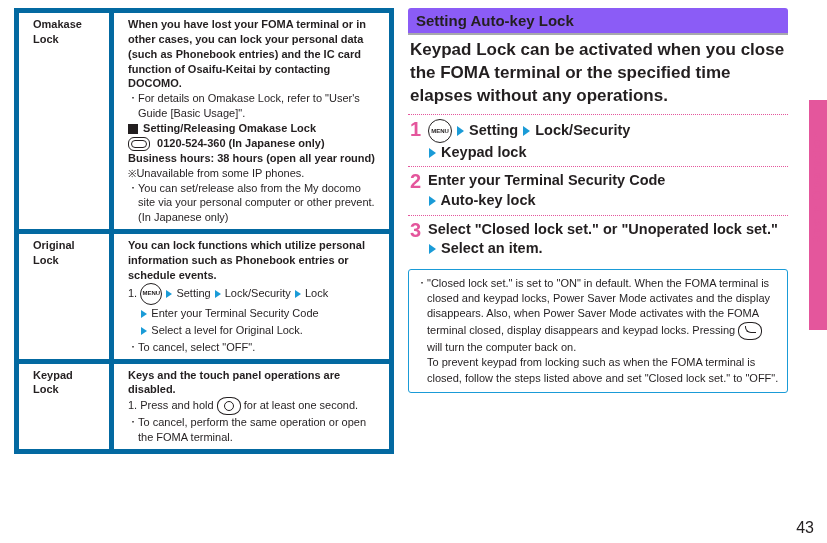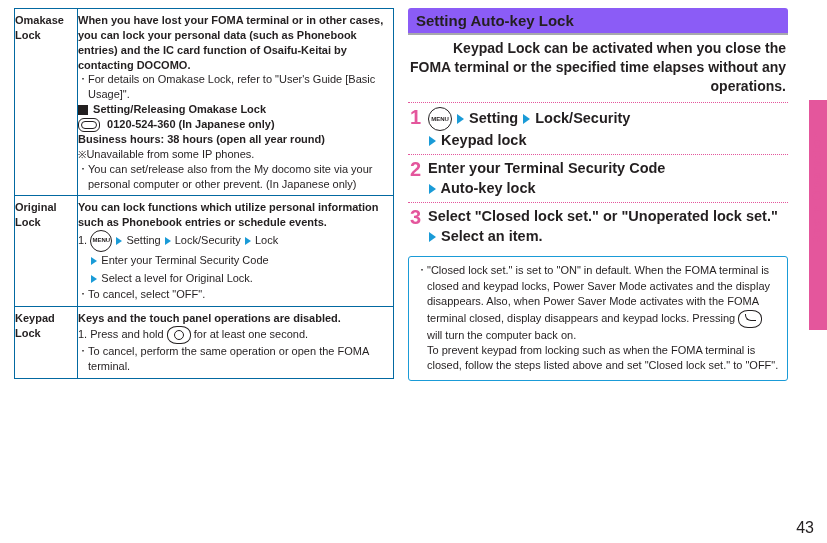--- a/index.html
+++ b/index.html
@@ -18,23 +18,23 @@
     gap: 14px;
   }
   .col {
     width: 380px;
   }
   table.lock-table {
     border-collapse: collapse;
     width: 100%;
   }
   table.lock-table td {
-    border: 1px solid #0369a1;
+    border: 5px solid #0369a1;
     vertical-align: top;
-    padding: 4px 0;
+    padding: 4px 14px;
     line-height: 1.35;
   }
   table.lock-table td.name {
     width: 62px;
     font-weight: bold;
   }
   .bold { font-weight: bold; }
   .bullet-row { display:flex; }
   .bullet-row .dot { width:10px; flex:none; text-align:center;}
   .bullet-row .txt { flex:1; }
@@ -83,21 +83,21 @@
   }
   .section-head {
     background:#8b5cf6;
     border-bottom:2px solid #a7a9ac;
     font-size:15px; font-weight:bold;
     padding:4px 8px;
     border-radius:3px 3px 0 0;
     color:#231f20;
   }
   .lead {
-    font-weight:bold; font-size:14px; line-height:1.35; padding:4px 2px 2px 2px;text-align:right;
+    font-weight:bold; font-size:17px; line-height:1.35; padding:4px 2px 2px 2px;
   }
   .dotline{
     border-top:1.5px dotted #e4569c; margin:4px 0;
   }
   .step { display:flex; align-items:flex-start; margin:2px 0 0 2px;}
   .step .num { font-size:20px; font-weight:bold; width:18px; flex:none; line-height:1;}
   .step .num.n1{ color:#e4569c;}
   .step .num.n2{ color:#e4569c;}
   .step .num.n3{ color:#e4569c;}
   .step .body{ font-size:14.5px; font-weight:bold; line-height:1.35;}

